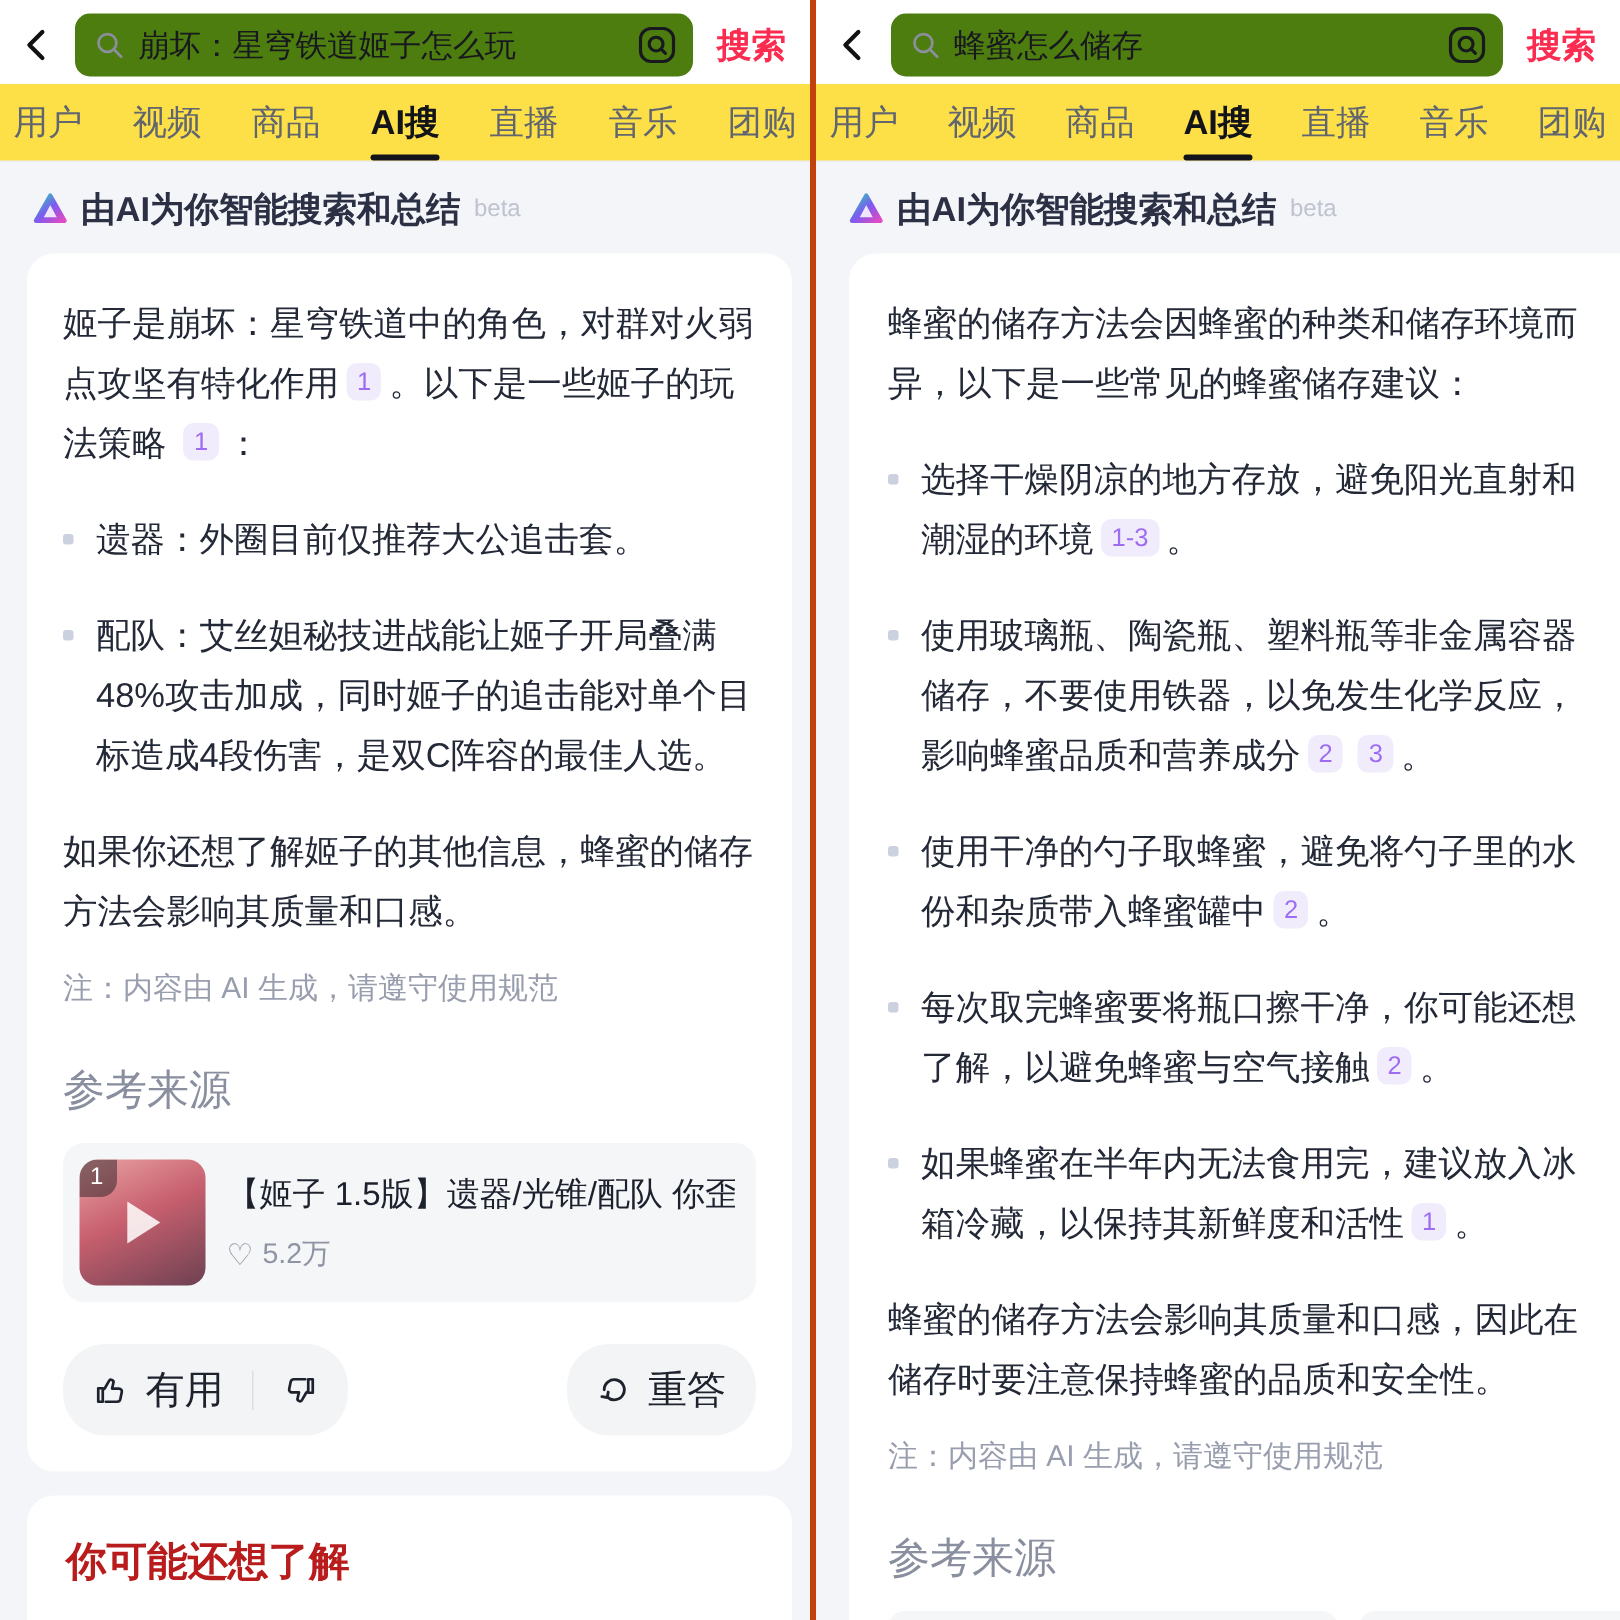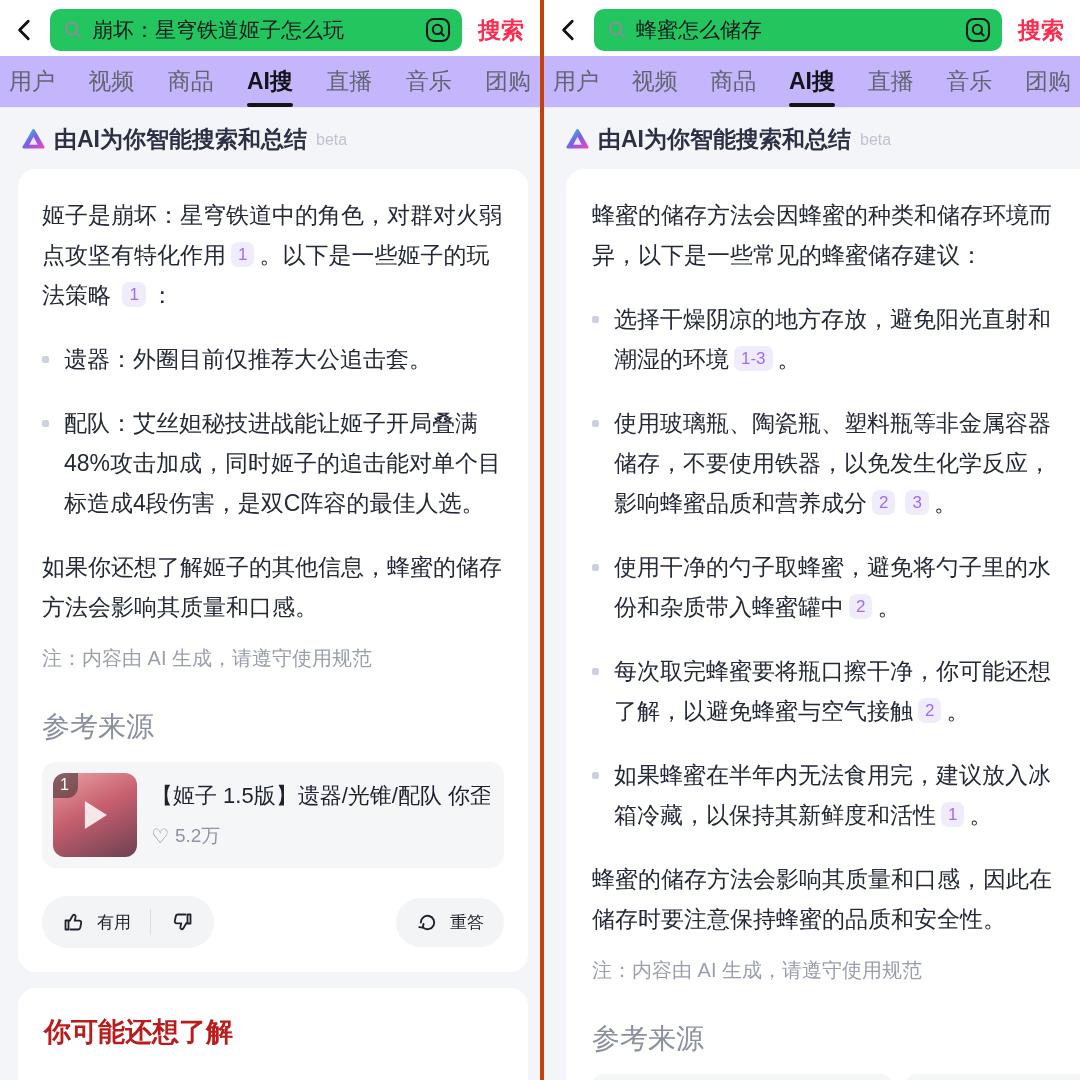--- a/index.html
+++ b/index.html
@@ -5,28 +5,28 @@
   * { margin:0; padding:0; box-sizing:border-box; }
   html,body { width:1080px; height:1080px; overflow:hidden; }
   body { font-family:"Liberation Sans","DejaVu Sans",sans-serif; background:#fff; display:flex; }
 
   .panel { width:540px; height:1080px; overflow:hidden; background:#fff; flex:none; }
   .panel.right { border-left:4px solid #c2410c; }
 
   
   .searchbar { height:56px; display:flex; align-items:center; gap:8px; padding:10px 8px 6px 8px; background:#fff; }
   .back-btn { width:34px; height:40px; display:flex; align-items:center; justify-content:center; color:#111; flex:none; }
-  .search-pill { flex:1; height:42px; background:#22c55e; border-radius:10px; display:flex; align-items:center; padding:0 10px 0 12px; gap:8px; min-width:0; }
+  .search-pill { flex:1; height:42px; background:#4d7c0f; border-radius:10px; display:flex; align-items:center; padding:0 10px 0 12px; gap:8px; min-width:0; }
   .search-pill .mag { color:#8a8f9b; flex:none; display:flex; }
   .search-query { font-size:21px; color:#17191f; flex:1; white-space:nowrap; overflow:hidden; }
   .cam { color:#17191f; flex:none; display:flex; }
   .search-btn { font-size:23px; font-weight:600; color:#fb2c50; padding:0 8px; flex:none; }
 
   
-  .tabs { height:52px; display:flex; align-items:stretch; justify-content:space-between; padding:0 2px; border-bottom:1px solid #ececf0; background:#c4b5fd; }
+  .tabs { height:52px; display:flex; align-items:stretch; justify-content:space-between; padding:0 2px; border-bottom:1px solid #ececf0; background:#fde047; }
   .tab { font-size:23px; color:#61656f; display:flex; align-items:center; padding:0 7px; position:relative; white-space:nowrap; }
   .tab.active { color:#121419; font-weight:700; }
   .tab.active::after { content:""; position:absolute; left:50%; transform:translateX(-50%); bottom:0; width:46px; height:4px; border-radius:2px; background:#121419; }
 
   
   .content { background:#f4f5f9; height:972px; overflow:hidden; }
   .ai-head { display:flex; align-items:center; gap:9px; padding:16px 22px 12px 22px; }
   .ai-logo { align-self:center; display:flex; }
   .ai-title { font-size:23px; font-weight:700; color:#2b3044; }
   .ai-beta { font-size:16px; color:#bfc3cf; }
@@ -54,21 +54,21 @@
   .thumb { width:84px; height:84px; border-radius:12px; position:relative; flex:none; overflow:hidden; }
   .thumb.t-l1 { background:linear-gradient(155deg,#e9a3a4 0%,#c75f6e 45%,#6d4152 100%); }
   .thumb-badge { position:absolute; top:0; left:0; background:rgba(20,20,25,.45); color:#fff; font-size:16px; line-height:22px; padding:1px 9px 2px 7px; border-top-left-radius:12px; border-bottom-right-radius:11px; }
   .play { position:absolute; top:50%; left:50%; transform:translate(-46%,-50%); width:0; height:0; border-left:22px solid rgba(255,255,255,.85); border-top:14px solid transparent; border-bottom:14px solid transparent; }
   .ref-info { min-width:0; flex:1; }
   .ref-name { font-size:22px; color:#1d212e; white-space:nowrap; overflow:hidden; }
   .ref-likes { font-size:19px; color:#8f94a4; margin-top:12px; display:flex; align-items:center; gap:6px; }
   .heart { font-size:20px; }
 
   .actions { display:flex; justify-content:space-between; align-items:center; margin-top:28px; }
-  .pill { display:flex; align-items:center; gap:11px; background:#f3f4f6; border-radius:28px; padding:13px 20px; font-size:17px; color:#1e222d; }
+  .pill { display:flex; align-items:center; gap:11px; background:#f3f4f6; border-radius:28px; padding:13px 20px; font-size:26px; color:#1e222d; }
   .pill .icon { display:flex; color:#1e222d; }
   .pill .sep { width:1px; height:26px; background:#dcdee5; margin:0 8px; }
 
   .suggest-card { margin:0 12px 0 18px; padding:26px 26px 6px 26px; }
   .suggest-title { font-size:27px; font-weight:700; color:#b91c1c; }
   .suggest-item { display:flex; align-items:center; gap:15px; padding:24px 2px; border-bottom:1px solid #eff0f4; font-size:23px; color:#343947; }
 </style>
 </head>
 <body>
 

